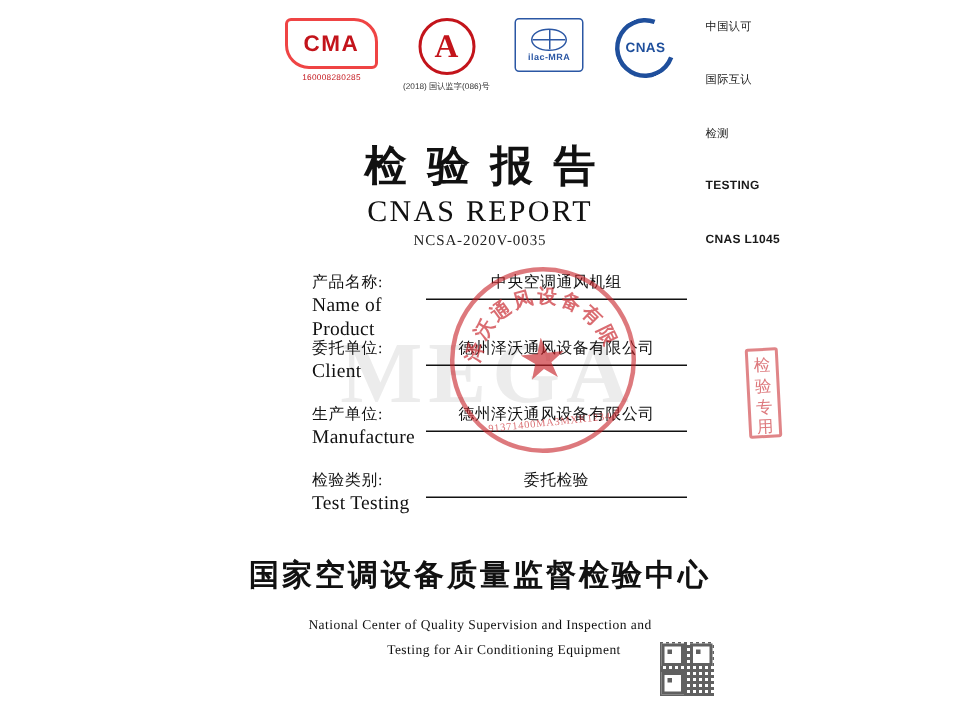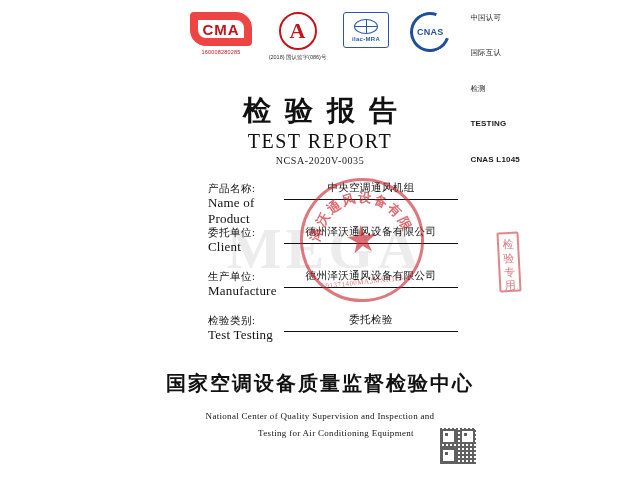--- a/index.html
+++ b/index.html
@@ -35,21 +35,21 @@
   .logo-block {
     display: flex;
     flex-direction: column;
     align-items: center;
   }
 
   
   .cma-mark {
     width: 62px;
     height: 34px;
-    border: 8px solid #ef4444;
+    border: 2px solid #ef4444;
     border-radius: 4px 16px 4px 16px;
     color: #c3141b;
     font-family: "Liberation Sans", sans-serif;
     font-weight: bold;
     font-size: 15px;
     letter-spacing: 1px;
     display: flex;
     align-items: center;
     justify-content: center;
     box-sizing: border-box;
@@ -450,21 +450,21 @@
       <span class="cn">国际互认</span>
       <span class="cn">检测</span>
       <span class="en">TESTING</span>
       <span class="en">CNAS L1045</span>
     </div>
   </div>
 
   <div class="watermark">MEGA</div>
 
   <div class="title-cn">检验报告</div>
-  <div class="title-en">TEST REPORT</div>
+  <div class="title-en">CNAS REPORT</div>
   <div class="report-no">NCSA-2020V-0035</div>
 
   <div class="fields">
 
     <div class="field-row">
       <div class="field-label">
         <span class="cn">产品名称:</span>
         <span class="en">Name of Product</span>
       </div>
       <div class="field-value">中央空调通风机组</div>

